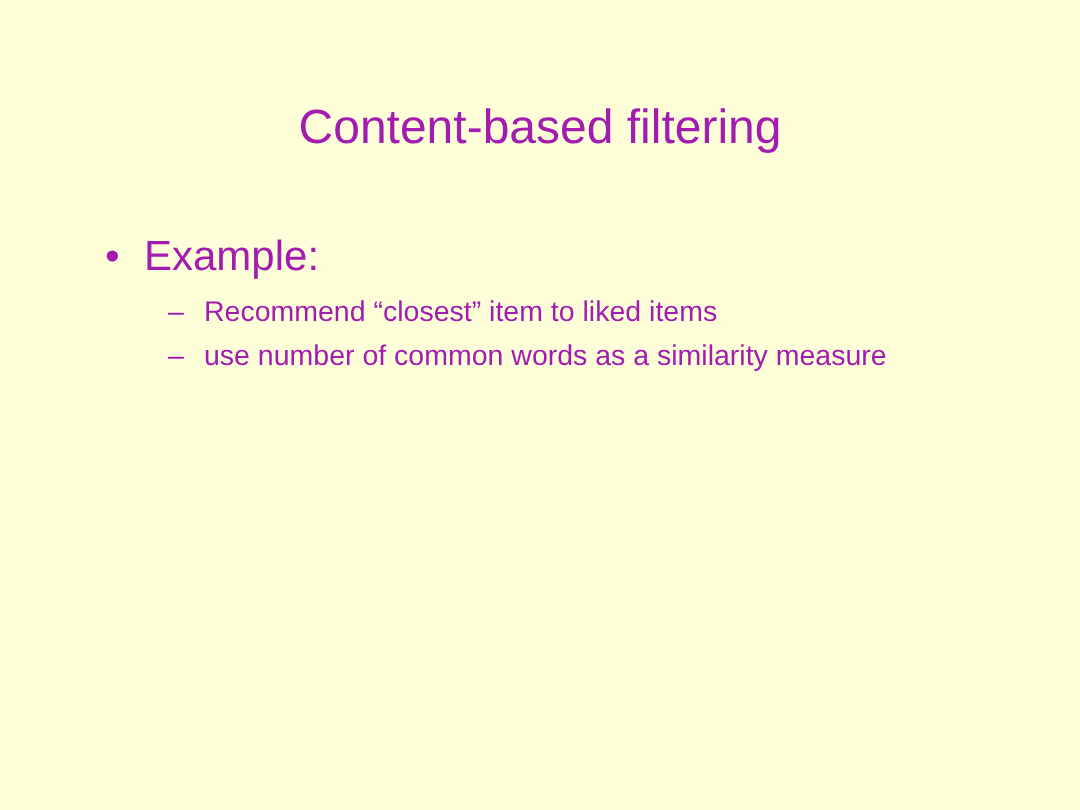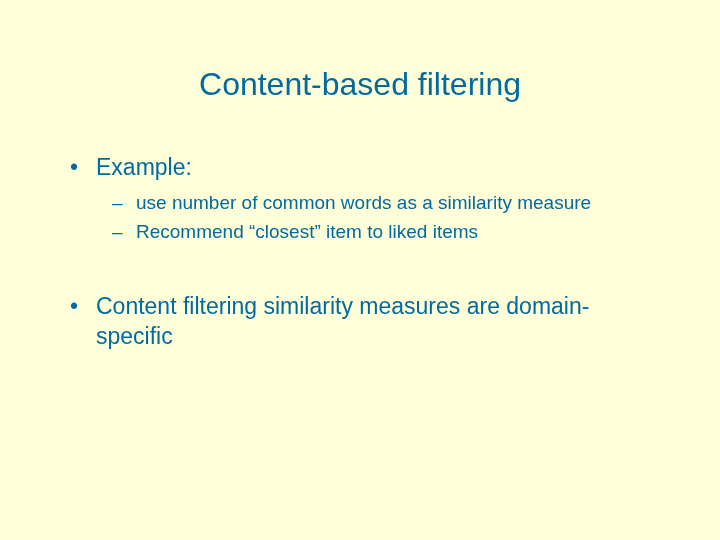--- a/index.html
+++ b/index.html
@@ -10,37 +10,37 @@
     html, body {
       width: 720px;
       height: 540px;
       overflow: hidden;
     }
     .slide {
       width: 720px;
       height: 540px;
       background: #feffd9;
       font-family: Arial, Helvetica, sans-serif;
-      color: #0369a1;
+      color: #a21caf;
       padding: 0;
       position: relative;
     }
     .title {
       font-size: 32px;
       font-weight: normal;
       text-align: center;
       padding-top: 66px;
       padding-bottom: 50px;
     }
     .content {
       padding-left: 64px;
       padding-right: 64px;
     }
     .bullet-l1 {
-      font-size: 23px;
+      font-size: 28px;
       line-height: 1.3;
       margin-bottom: 8px;
       padding-left: 32px;
       position: relative;
     }
     .bullet-l1::before {
       content: "•";
       position: absolute;
       left: 6px;
       top: 0;
@@ -65,19 +65,18 @@
       height: 44px;
     }
   </style>
 </head>
 <body>
 
 <div class="slide">
   <div class="title">Content-based filtering</div>
   <div class="content">
     <div class="bullet-l1">Example:</div>
+    <div class="bullet-l2">Recommend “closest” item to liked items</div>
     <div class="bullet-l2">use number of common words as a similarity measure</div>
-    <div class="bullet-l2">Recommend “closest” item to liked items</div>
     <div class="gap-large"></div>
-    <div class="bullet-l1">Content filtering similarity measures are domain-specific</div>
     <div class="gap-medium"></div>
   </div>
 </div>
 
 </body></html>

